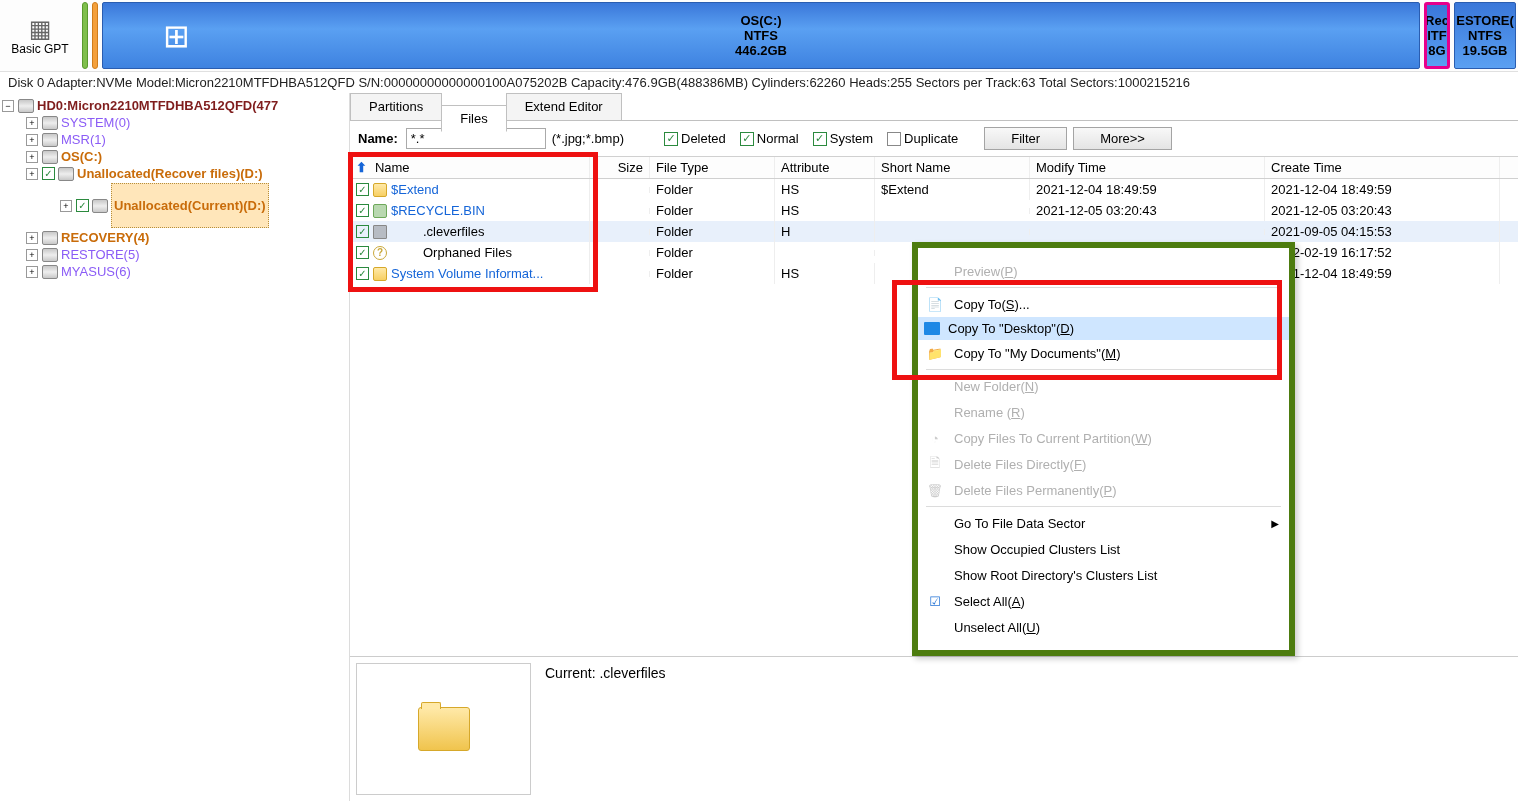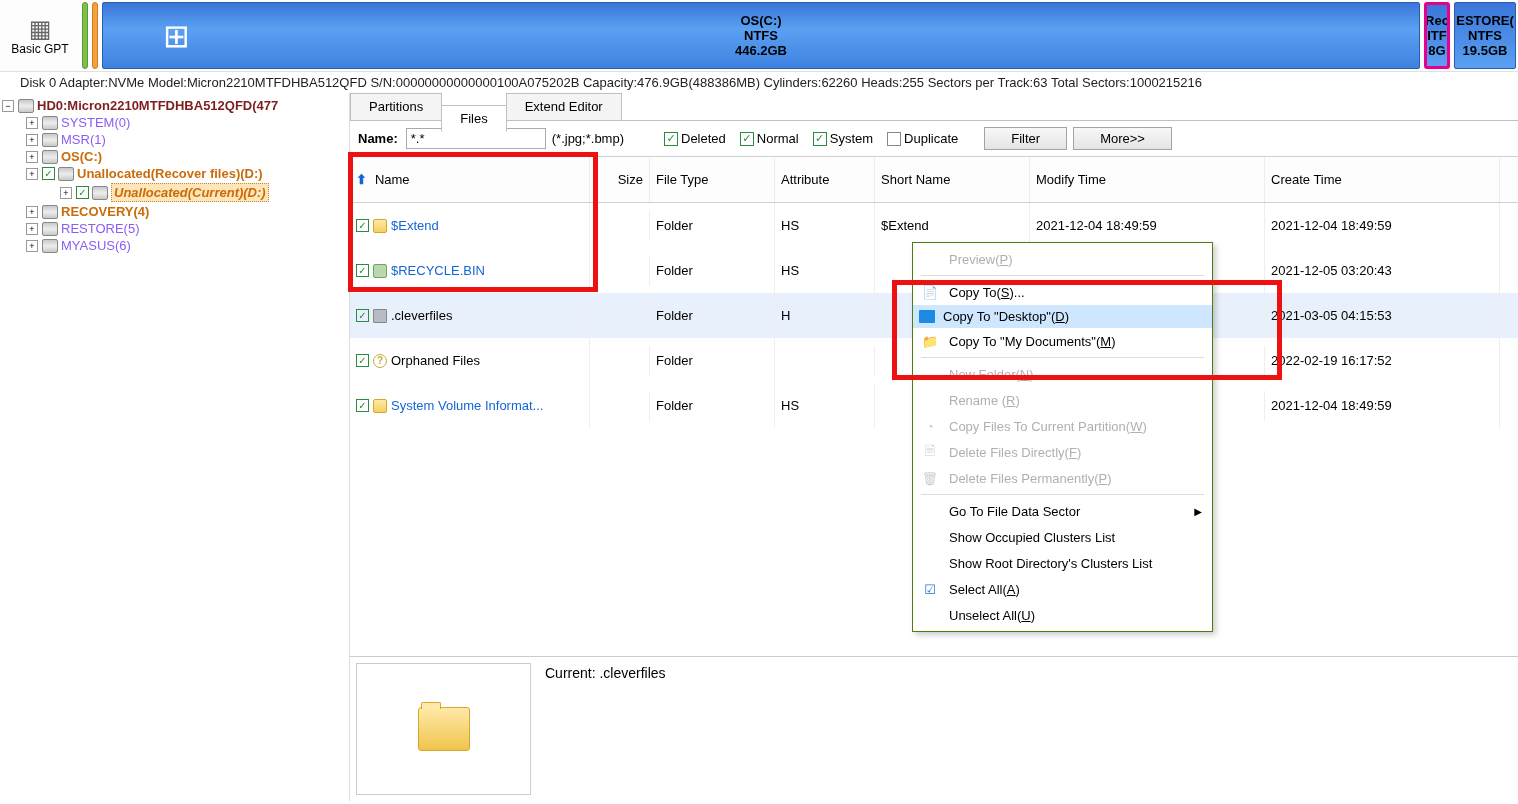--- a/index.html
+++ b/index.html
@@ -15,79 +15,79 @@
 .pm-sliver { width: 6px; border-radius: 3px; }
 .sliver-green { background: #7fbf4c; border: 1px solid #5a9a2e; }
 .sliver-orange { background: #f4a03c; border: 1px solid #d07d1d; }
 .pm-main { flex: 1; background: linear-gradient(to bottom, #3a77d9 0%, #5aa0f2 40%, #3e82e0 100%); border: 1px solid #2a5db0; border-radius: 2px; display: flex; align-items: center; position: relative; }
 .pm-main .win-logo { color: #fff; font-size: 32px; margin-left: 60px; }
 .pm-center { position: absolute; left: 50%; transform: translateX(-50%); text-align: center; font-weight: 600; color: #000; }
 .pm-small { width: 26px; background: linear-gradient(#3a77d9,#5aa0f2); border: 3px solid #e6008c; border-radius: 3px; display: flex; flex-direction: column; align-items: center; justify-content: center; font-size: 9px; font-weight: 600; overflow: hidden; }
 .pm-restore { width: 62px; background: linear-gradient(#3a77d9,#5aa0f2); border: 1px solid #2a5db0; border-radius: 2px; display: flex; flex-direction: column; align-items: center; justify-content: center; font-size: 10px; font-weight: 600; }
 
 
-.diskinfo { padding: 3px 20px; font-size: 13px; color: #222; white-space: nowrap; }
+.diskinfo { padding: 3px 8px; font-size: 13px; color: #222; white-space: nowrap; }
 
 
 .main-area { display: flex; height: calc(100% - 72px - 24px); }
 .sidebar { width: 350px; border-right: 1px solid #dcdcdc; padding: 4px 2px; overflow: auto; }
 .tree-row { display: flex; align-items: center; padding: 1px 0; white-space: nowrap; }
 .tree-exp { width: 12px; height: 12px; border: 1px solid #999; display: inline-flex; align-items: center; justify-content: center; font-size: 9px; margin-right: 4px; background: #fff; cursor: pointer; }
 .tree-indent { display: inline-block; }
 .tree-ico { width: 16px; height: 14px; display: inline-block; margin-right: 3px; }
 .ico-disk { background: linear-gradient(#c8c8c8,#eee,#c8c8c8); border: 1px solid #888; border-radius: 2px; }
 .tree-label { color: #8b5cf6; cursor: default; }
 .tree-label.bold { font-weight: 700; color: #7f1d1d; }
 .tree-label.orange { color: #c96c0a; font-weight: 600; }
-.tree-sel { background: #ffe6ba; border: 1px dotted #b78e3a; padding: 1px 2px; font-style: italic; }
+.tree-sel { background: #ffe6ba; border: 1px dotted #b78e3a; padding: 14px 2px; }
 .chk { width: 13px; height: 13px; border: 1px solid #2b8a3e; background: #fff; display: inline-flex; align-items: center; justify-content: center; font-size: 10px; color: #2b8a3e; margin-right: 3px; }
 
 
 .right-panel { flex: 1; display: flex; flex-direction: column; }
 .tabs { display: flex; border-bottom: 1px solid #c0c0c0; }
 .tab { padding: 5px 18px; border: 1px solid #c0c0c0; border-bottom: none; background: #f4f4f4; margin-right: -1px; cursor: pointer; }
 .tab.active { background: #fff; border-bottom: 1px solid #fff; position: relative; top: 12px; }
 .filter-bar { display: flex; align-items: center; padding: 6px 8px; gap: 6px; }
 .filter-bar label { margin-right: 2px; font-weight: bold; }
 .filter-bar select, .filter-bar input[type=text] { border: 1px solid #aaa; padding: 2px 4px; font-size: 13px; width: 140px; }
 .chk-filter { display: inline-flex; align-items: center; gap: 3px; margin: 0 4px; }
 .chk-green { width: 14px; height: 14px; border: 1px solid #2b8a3e; display: inline-flex; align-items: center; justify-content: center; color: #2b8a3e; font-size: 11px; }
 .chk-empty { width: 14px; height: 14px; border: 1px solid #888; display: inline-block; }
 .btn { padding: 3px 26px; border: 1px solid #a4a4a4; background: linear-gradient(#f8f8f8,#e4e4e4); cursor: pointer; }
 
 
 .file-list { flex: 1; position: relative; }
 .fl-head { display: flex; border-top: 1px solid #d0d0d0; border-bottom: 1px solid #d0d0d0; background: #fdfdfd; }
-.fl-head > div, .fl-row > div { padding: 15px 6px; border-right: 1px solid #eee; overflow: hidden; white-space: nowrap; }
+.fl-head > div, .fl-row > div { padding: 3px 6px; border-right: 1px solid #eee; overflow: hidden; white-space: nowrap; }
 .col-name { width: 240px; }
 .col-size { width: 60px; text-align: right; }
 .col-type { width: 125px; }
 .col-attr { width: 100px; }
 .col-short { width: 155px; }
 .col-mtime { width: 235px; }
 .col-ctime { width: 235px; }
 .fl-head .up-arrow { color: #1565d8; margin-right: 8px; font-weight: bold; }
 .fl-row { display: flex; align-items: center; }
 .fl-row:nth-child(odd){ background:#fff; }
 .fl-row.selrow { background: #e8f0fb; }
 .cell-name { display: flex; align-items: center; gap: 4px; }
 .file-chk { width: 13px; height: 13px; border: 1px solid #2b8a3e; color: #2b8a3e; font-size: 10px; display: inline-flex; align-items: center; justify-content: center; }
 .ficon { width: 14px; height: 14px; display: inline-block; }
 .fld { background: linear-gradient(#ffe9a8,#f7cf63); border: 1px solid #d6a82a; border-radius: 2px; }
 .bin { background: #b9d8b0; border: 1px solid #6ea85a; border-radius: 2px; }
 .gray { background: #b7bcc4; border: 1px solid #888; border-radius: 1px; }
 .qmark { background: #fff; border: 1px solid #caa83a; border-radius: 50%; color: #caa83a; font-size: 10px; display: inline-flex; align-items: center; justify-content: center; font-weight: bold; }
 .file-link { color: #1565d8; }
-.file-plain { color: #000; }
+.file-plain { color: #000; margin-left: 32px; }
 
 
 .redbox1 { position: absolute; border: 5px solid #e11; pointer-events: none; }
 
 
-.ctx-menu { position: absolute; background: #fff; border: 1px solid #4d7c0f; box-shadow: 3px 3px 6px rgba(0,0,0,.2); padding: 3px 0; z-index: 50; width: 301px; }
+.ctx-menu { position: absolute; background: #fff; border: 6px solid #4d7c0f; box-shadow: 3px 3px 6px rgba(0,0,0,.2); padding: 10px 0; z-index: 50; width: 383px; }
 .ctx-item { display: flex; align-items: center; padding: 4px 10px 4px 6px; cursor: default; }
 .ctx-item.highlight { background: #cfe6ff; }
 .ctx-item.disabled { color: #b0b0b0; }
 .ctx-ico { width: 22px; height: 18px; display: inline-flex; align-items: center; justify-content: center; font-size: 13px; margin-right: 8px; }
 .ctx-sep { height: 1px; background: #dcdcdc; margin: 3px 8px; }
 .ctx-sub { margin-left: auto; font-size: 10px; }
 .under { text-decoration: underline; }
 
 
 .preview { height: 145px; border-top: 1px solid #ccc; display: flex; }
@@ -267,21 +267,21 @@
             <div class="col-name cell-name">
               <span class="file-chk">✓</span>
               <span class="ficon gray"></span>
               <span class="file-plain">.cleverfiles</span>
             </div>
             <div class="col-size"></div>
             <div class="col-type">Folder</div>
             <div class="col-attr">H</div>
             <div class="col-short"></div>
             <div class="col-mtime"></div>
-            <div class="col-ctime">2021-03-05 04:15:53</div>
+            <div class="col-ctime">2021-09-05 04:15:53</div>
           </div>
           <div class="fl-row">
             <div class="col-name cell-name">
               <span class="file-chk">✓</span>
               <span class="ficon qmark">?</span>
               <span class="file-plain">Orphaned Files</span>
             </div>
             <div class="col-size"></div>
             <div class="col-type">Folder</div>
             <div class="col-attr"></div>

